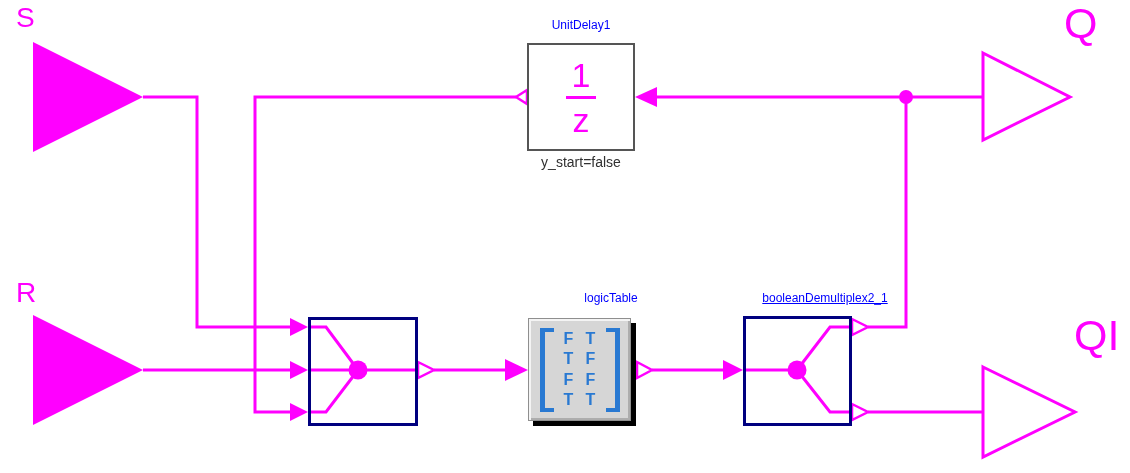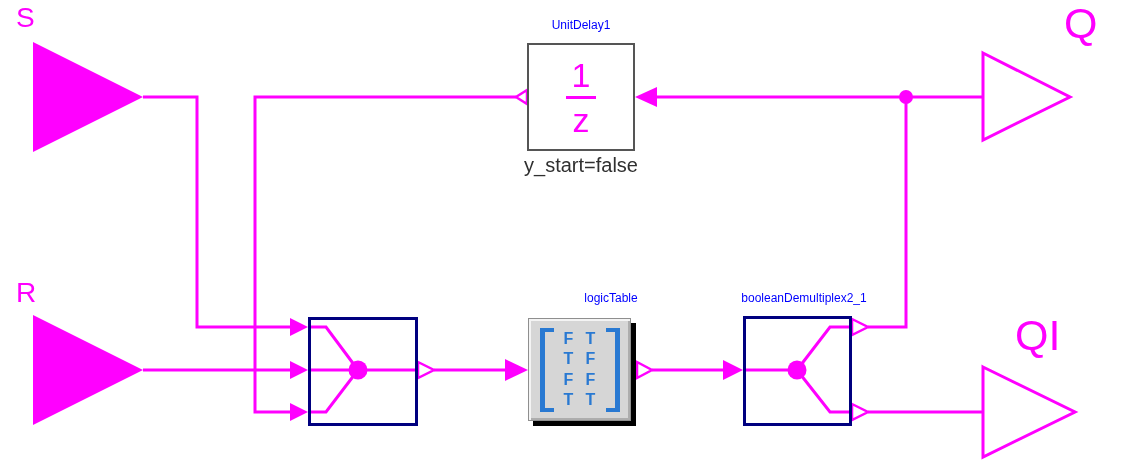--- a/index.html
+++ b/index.html
@@ -17,21 +17,21 @@
   .port-out { fill:#FFFFFF; stroke:var(--signal,#FF00FF); stroke-width:2.5; }
   .inner  { fill:none; stroke:var(--signal,#FF00FF); stroke-width:3; }
   .dot    { fill:var(--signal,#FF00FF); stroke:none; }
 
   
   .lbl { position:absolute; white-space:nowrap; line-height:1.05; }
   .sig-lbl   { color:var(--signal,#FF00FF); }
   .big-lbl   { font-size:43px; }
   .small-lbl { font-size:28px; }
   .blk-lbl   { color:var(--block-label,#0000FF); font-size:12px; transform:translateX(-50%); }
-  .param-lbl { color:var(--parameter-text,#303030); font-size:20px; transform:translateX(-50%); }
+  .param-lbl { color:var(--parameter-text,#303030); font-size:14px; transform:translateX(-50%); }
 
   
   .box { position:absolute; box-sizing:border-box; background:transparent; }
   .delay-box {
     left:527px; top:43px; width:108px; height:108px;
     border:2px solid var(--delay-border,#555555);
     display:flex; flex-direction:column; align-items:center; justify-content:center;
   }
   .frac-num, .frac-den { color:var(--signal,#FF00FF); font-size:34px; line-height:36px; }
   .frac-bar { width:30px; height:3px; background:var(--signal,#FF00FF); margin:3px 0; }
@@ -120,19 +120,19 @@
       <span>T</span>
     </div>
     <div class="bracket right"></div>
   </div>
 
   <div class="box demux-box"></div>
 
   <div class="lbl sig-lbl small-lbl" style="left:16px; top:3px;">S</div>
   <div class="lbl sig-lbl small-lbl" style="left:16px; top:278px;">R</div>
   <div class="lbl sig-lbl big-lbl" style="left:1064px; top:1px;">Q</div>
-  <div class="lbl sig-lbl big-lbl" style="left:1015px; top:313px;">QI</div>
+  <div class="lbl sig-lbl big-lbl" style="left:1074px; top:313px;">QI</div>
 
   <div class="lbl blk-lbl" style="left:581px; top:19px;">UnitDelay1</div>
   <div class="lbl param-lbl" style="left:581px; top:155px;">y_start=false</div>
   <div class="lbl blk-lbl" style="left:611px; top:292px;">logicTable</div>
-  <div class="lbl blk-lbl" style="left:804px; top:292px;">booleanDemultiplex2_1</div>
+  <div class="lbl blk-lbl" style="left:825px; top:292px;text-decoration:underline;">booleanDemultiplex2_1</div>
 </div>
 
 </body></html>

